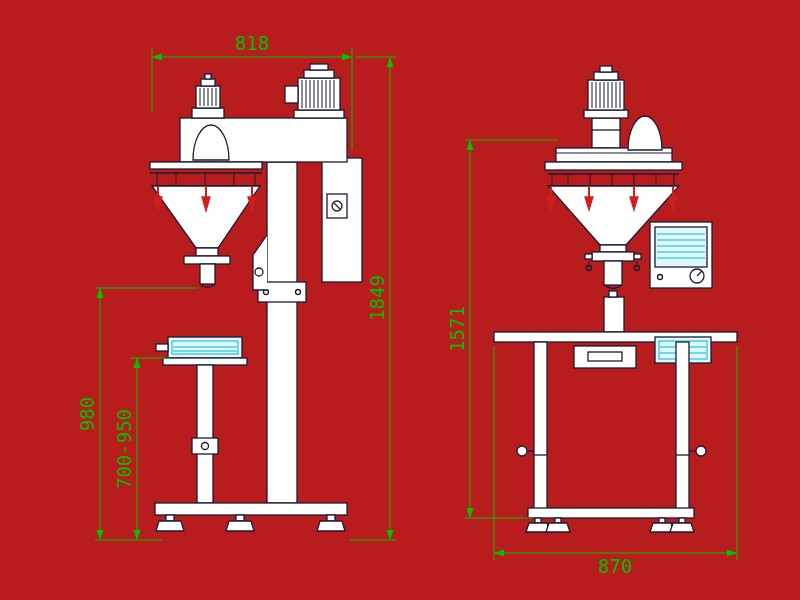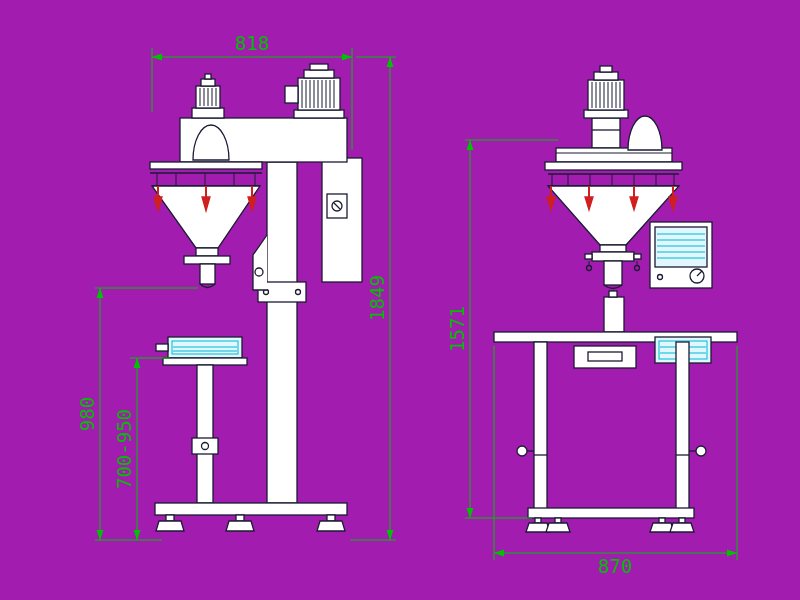--- a/index.html
+++ b/index.html
@@ -1,17 +1,17 @@
 <!DOCTYPE html>
 <html><head>
 <meta charset="utf-8">
 <style>
   html,body{margin:0;padding:0;background:#ffffff;}
   body{width:800px;height:600px;overflow:hidden;font-family:"DejaVu Sans",sans-serif;}
-  .canvas{width:800px;height:600px;position:relative;background:#a21caf;}
+  .canvas{width:800px;height:600px;position:relative;background:#b91c1c;}
   .dim-text{font-family:"DejaVu Sans Mono",monospace;font-size:19px;fill:#00c300;}
   svg{display:block;}
 </style>
 </head>
 <body>
 
 <div class="canvas">
 <svg width="800" height="600" viewBox="0 0 800 600" xmlns="http://www.w3.org/2000/svg">
 
   <g stroke="#1b1b33" fill="none" stroke-width="1.3">

